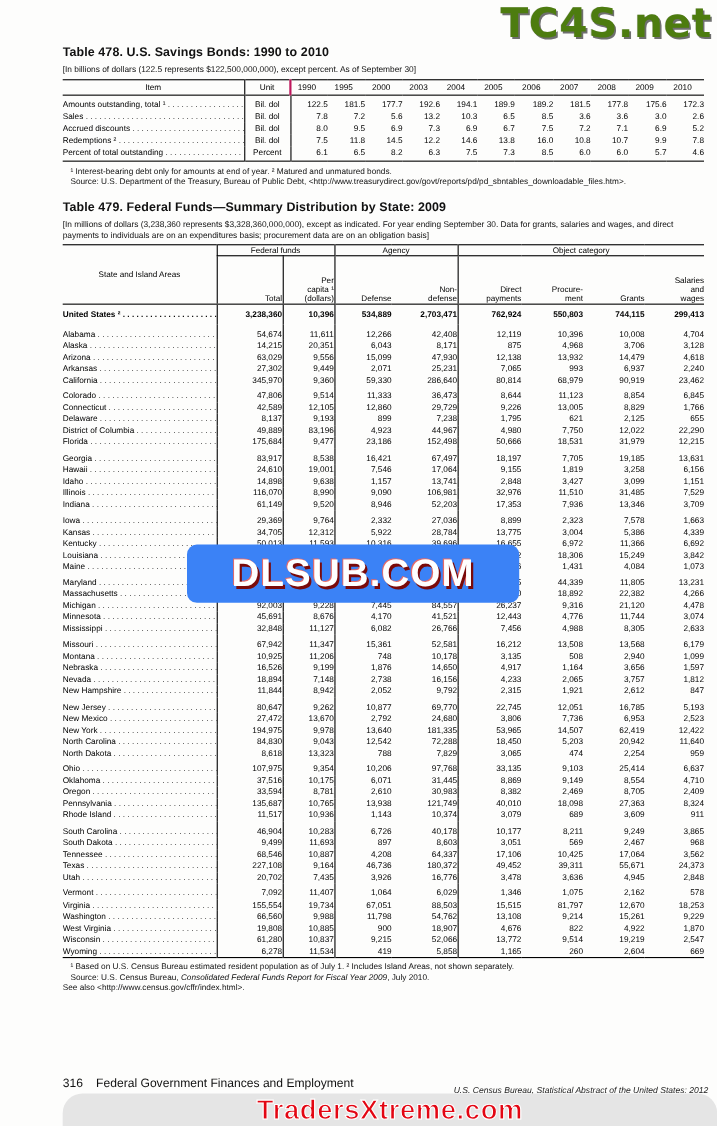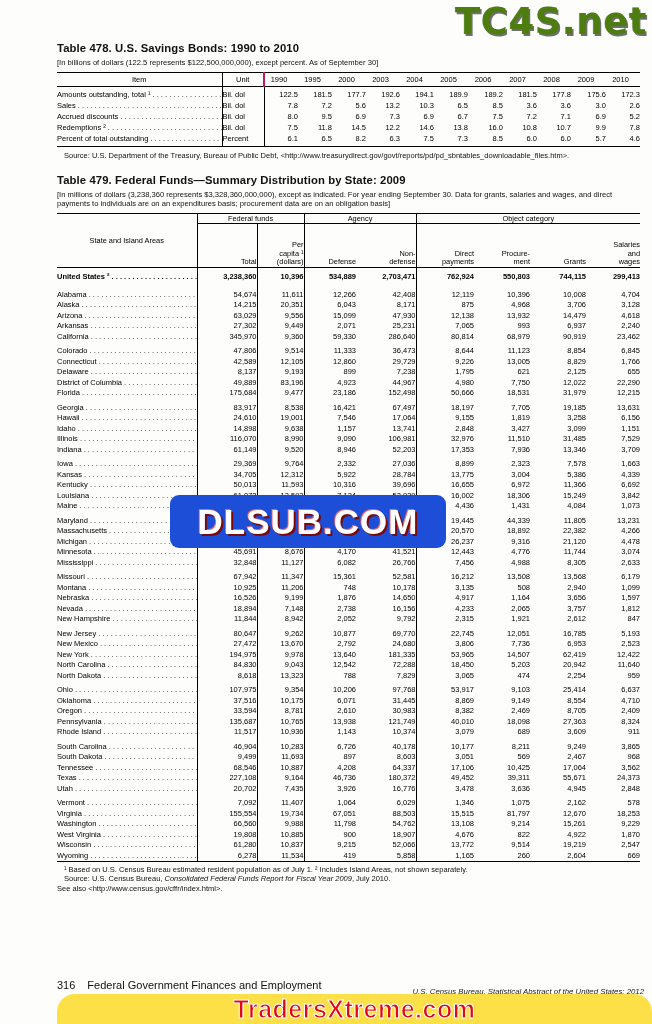--- a/index.html
+++ b/index.html
@@ -36,21 +36,21 @@
   .bl { border-left: 1px solid #000; }
   #t479 td { font-size: 7.5px; line-height: 10.5px; padding: 0; }
   #t479 tr.gap td { padding-top: 4px; }
   #t479 tr.us-row td { font-weight: bold; padding-top: 4px; padding-bottom: 3px; }
 
   
   .lbl { white-space: nowrap; overflow: hidden; padding-left: 1px; }
   .lbl.ind { padding-left: 8px; }
   .lbl.us-lbl { padding-left: 10px; }
   .lead::after { content: " . . . . . . . . . . . . . . . . . . . . . . . . . . . . . . . . . . . . . . . . . . . . ."; }
-  .unit { border-left: 1px solid #000; border-right: 1px solid #000; padding-left: 3px; white-space: nowrap; overflow: hidden; }
+  .unit { border-left: 1px solid #000; border-right: 1px solid #000; padding-left: 3px; white-space: nowrap; overflow: hidden; text-align: center; }
   .num { text-align: right; padding-right: 6px; white-space: nowrap; }
 
   .fn { font-size: 7.5px; line-height: 9.3px; width: 583px; margin: 0; }
   .fn.ti { text-indent: 7px; }
   .fn.wrap { overflow-wrap: anywhere; }
   .gap-above { margin-top: 3px; }
   .t479-gap { margin-top: 14px; }
 
   
   .page-footer { position: absolute; left: 57px; top: 979px; font-size: 11px; color:#111; }
@@ -58,30 +58,30 @@
   .src-note { position: absolute; right: 8px; top: 987px; font-size: 7.8px; font-style: italic; color:#222; }
 
   
   .wm-top {
     position: absolute; top: 0px; right: 5px;
     font-family: "DejaVu Sans", sans-serif; font-size: 37px; font-weight: bold;
     color: #4d7c0f; text-shadow: 1.5px 1.5px 0 #6f6f6f, -0.5px -0.5px 0 #cfcfcf;
     letter-spacing: 0.5px;
   }
   .wm-mid {
-    position: absolute; top: 495px; left: 170px; width: 276px; height: 53px;
-    background: #1d4ed8; border-radius: 9px;
+    position: absolute; top: 495px; left: 170px; width: 302px; height: 53px;
+    background: #3b82f6; border-radius: 9px;
     display: flex; align-items: center; justify-content: center;
     font-size: 35px; font-weight: bold; color: #ffffff;
     text-shadow: 2px 2px 0 #7a0a0a, -1px -1px 0 #e46a6a;
     letter-spacing: 1px;
   }
   .wm-bottom {
     position: absolute; top: 994px; left: 57px; width: 595px; height: 30px;
-    background: #fde047; border-radius: 18px 18px 0 0;
+    background: #e5e5e5; border-radius: 18px 18px 0 0;
     display: flex; align-items: center; justify-content: center;
     font-size: 25px; font-weight: bold; color: #e30613;
     -webkit-text-stroke: 1px #ffffff;
     letter-spacing: 0.5px;
   }
 </style>
 </head>
 <body>
 
 <div class="page">
@@ -194,20 +194,21 @@
           <td class="num">7.3</td>
           <td class="num">8.5</td>
           <td class="num">6.0</td>
           <td class="num">6.0</td>
           <td class="num">5.7</td>
           <td class="num">4.6</td>
         </tr>
       </tbody>
   </table>
 
+  <p class="fn ti">¹ Interest-bearing debt only for amounts at end of year. ² Matured and unmatured bonds.</p>
   <p class="fn ti wrap">Source: U.S. Department of the Treasury, Bureau of Public Debt, &lt;http://www.treasurydirect.gov/govt/reports/pd/pd_sbntables_downloadable_files.htm&gt;.</p>
 
   <h2 class="tbl-title t479-gap">Table 479. Federal Funds—Summary Distribution by State: 2009</h2>
   <p class="tbl-note">[In millions of dollars (3,238,360 represents $3,328,360,000,000), except as indicated. For year ending September 30. Data for grants, salaries and wages, and direct payments to individuals are on an expenditures basis; procurement data are on an obligation basis]</p>
 
   <table id="t479">
     <colgroup>
       <col style="width:140px">
         <col style="width:60px">
         <col style="width:47px">
@@ -639,21 +640,21 @@
           <td class="num">474</td>
           <td class="num">2,254</td>
           <td class="num">959</td>
         </tr>
         <tr class="gap">
           <td class="lbl"><span class="lead">Ohio</span></td>
           <td class="num bl">107,975</td>
           <td class="num bl">9,354</td>
           <td class="num bl">10,206</td>
           <td class="num">97,768</td>
-          <td class="num bl">53,917</td>
+          <td class="num bl">33,135</td>
           <td class="num">9,103</td>
           <td class="num">25,414</td>
           <td class="num">6,637</td>
         </tr>
         <tr>
           <td class="lbl"><span class="lead">Oklahoma</span></td>
           <td class="num bl">37,516</td>
           <td class="num bl">10,175</td>
           <td class="num bl">6,071</td>
           <td class="num">31,445</td>

